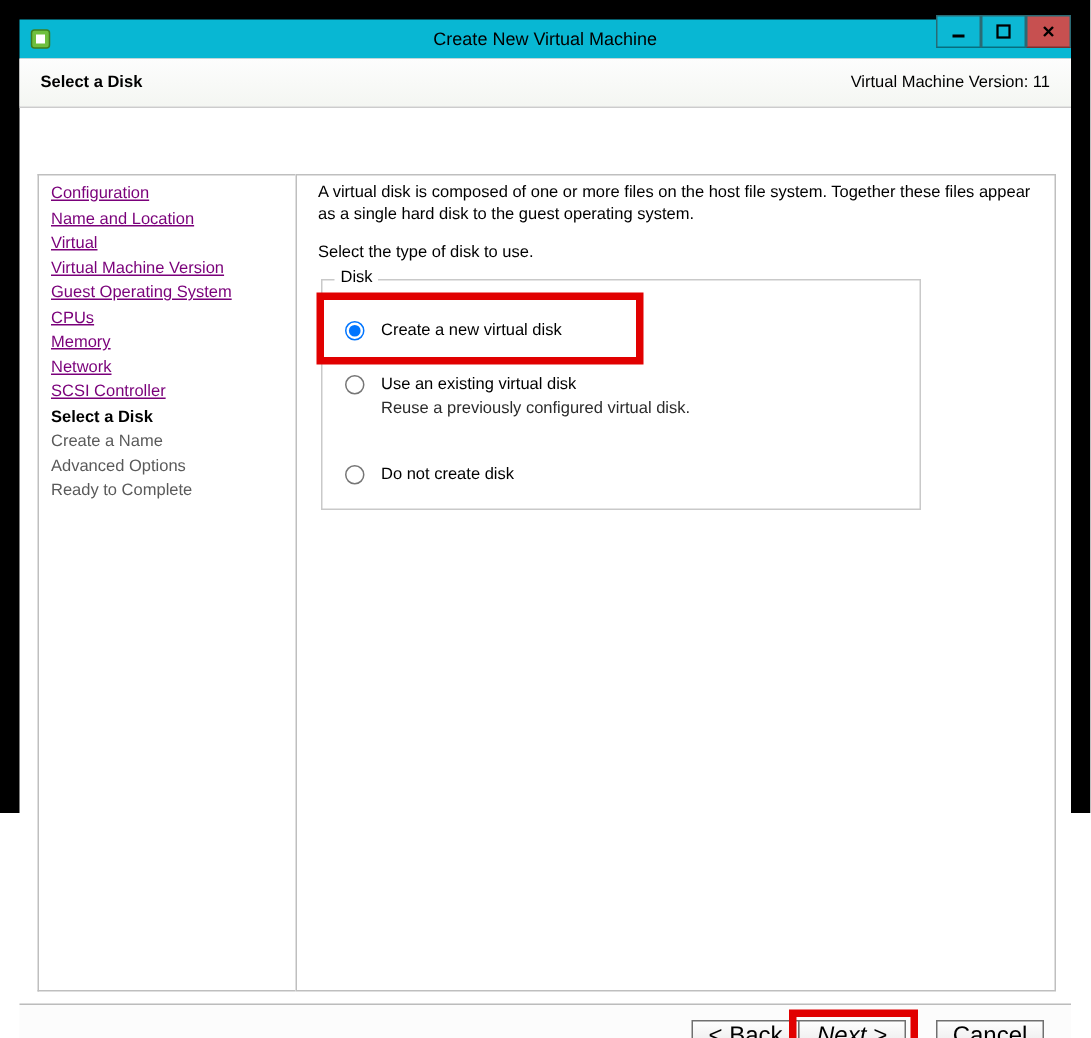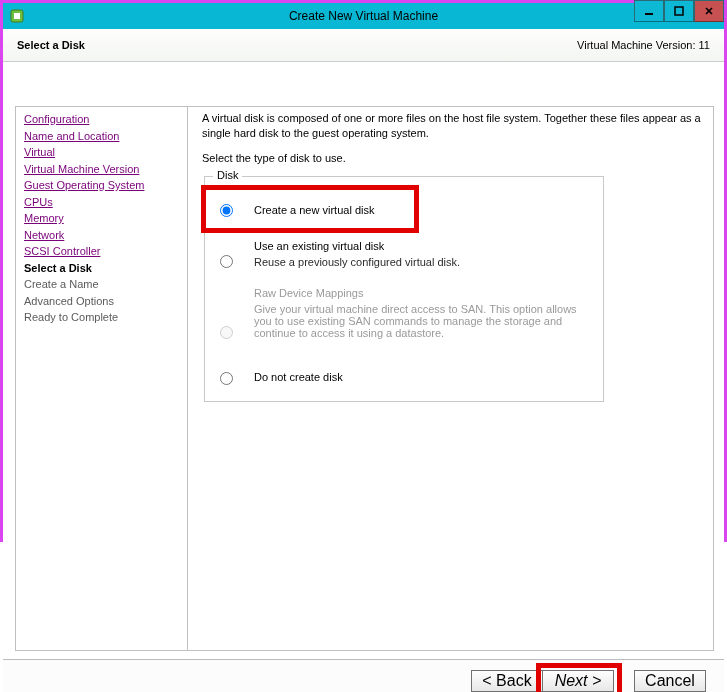--- a/index.html
+++ b/index.html
@@ -7,23 +7,23 @@
     margin: 0;
     font-family: Tahoma, Arial, sans-serif;
     font-size: 11px;
     background: #fff;
     width: 727px;
     height: 692px;
   }
   .outer-frame {
     width: 727px;
     height: 542px;
-    background: #d946ef;
-    position: relative;
-    padding: 3px;
+    background: #000000;
+    position: relative;
+    padding: 13px;
   }
   .titlebar {
     height: 26px;
     display: flex;
     align-items: center;
     position: relative;
     background: linear-gradient(#08b7d3, #08b7d3);
   }
   .title-icon {
     width: 16px; height: 16px;
@@ -111,22 +111,22 @@
     margin-top: 6px;
   }
   .disk-group .legend {
     position: absolute;
     top: -8px; left: 8px;
     background: #fff;
     padding: 0 4px;
   }
   .radio-row {
     display: flex;
-    align-items: flex-end;
-    gap: 18px;
+    align-items: flex-start;
+    gap: 8px;
     margin-top: 8px;
   }
   .radio-row input[type=radio]{ margin-top:1px; }
   .radio-row .lbl { line-height: 1.3; }
   .radio-row .desc { color: #2b2b2b; margin-top: 3px; }
   .radio-row.disabled .lbl,
   .radio-row.disabled .desc { color: #9a9a9a; }
   .highlight-red {
     position: absolute;
     border: 5px solid #e10000;
@@ -231,27 +231,20 @@
           </div>
 
           <div class="radio-row" style="margin-top:22px;">
             <input type="radio" name="disk" style="">
             <div class="radio-col">
               <span class="lbl">Use an existing virtual disk</span>
               <span class="desc">Reuse a previously configured virtual disk.</span>
             </div>
           </div>
 
-          <div class="radio-row disabled" style="margin-top:18px;">
-            <input type="radio" name="disk" disabled="" style="">
-            <div class="radio-col">
-              <span class="lbl">Raw Device Mappings</span>
-              <span class="desc" style="max-width:330px;">Give your virtual machine direct access to SAN. This option allows you to use existing SAN commands to manage the storage and continue to access it using a datastore.</span>
-            </div>
-          </div>
 
           <div class="radio-row" style="margin-top:31px;">
             <input type="radio" name="disk" style="">
             <div class="radio-col">
               <span class="lbl">Do not create disk</span>
             </div>
           </div>
         </fieldset>
       </div>
     </div>

